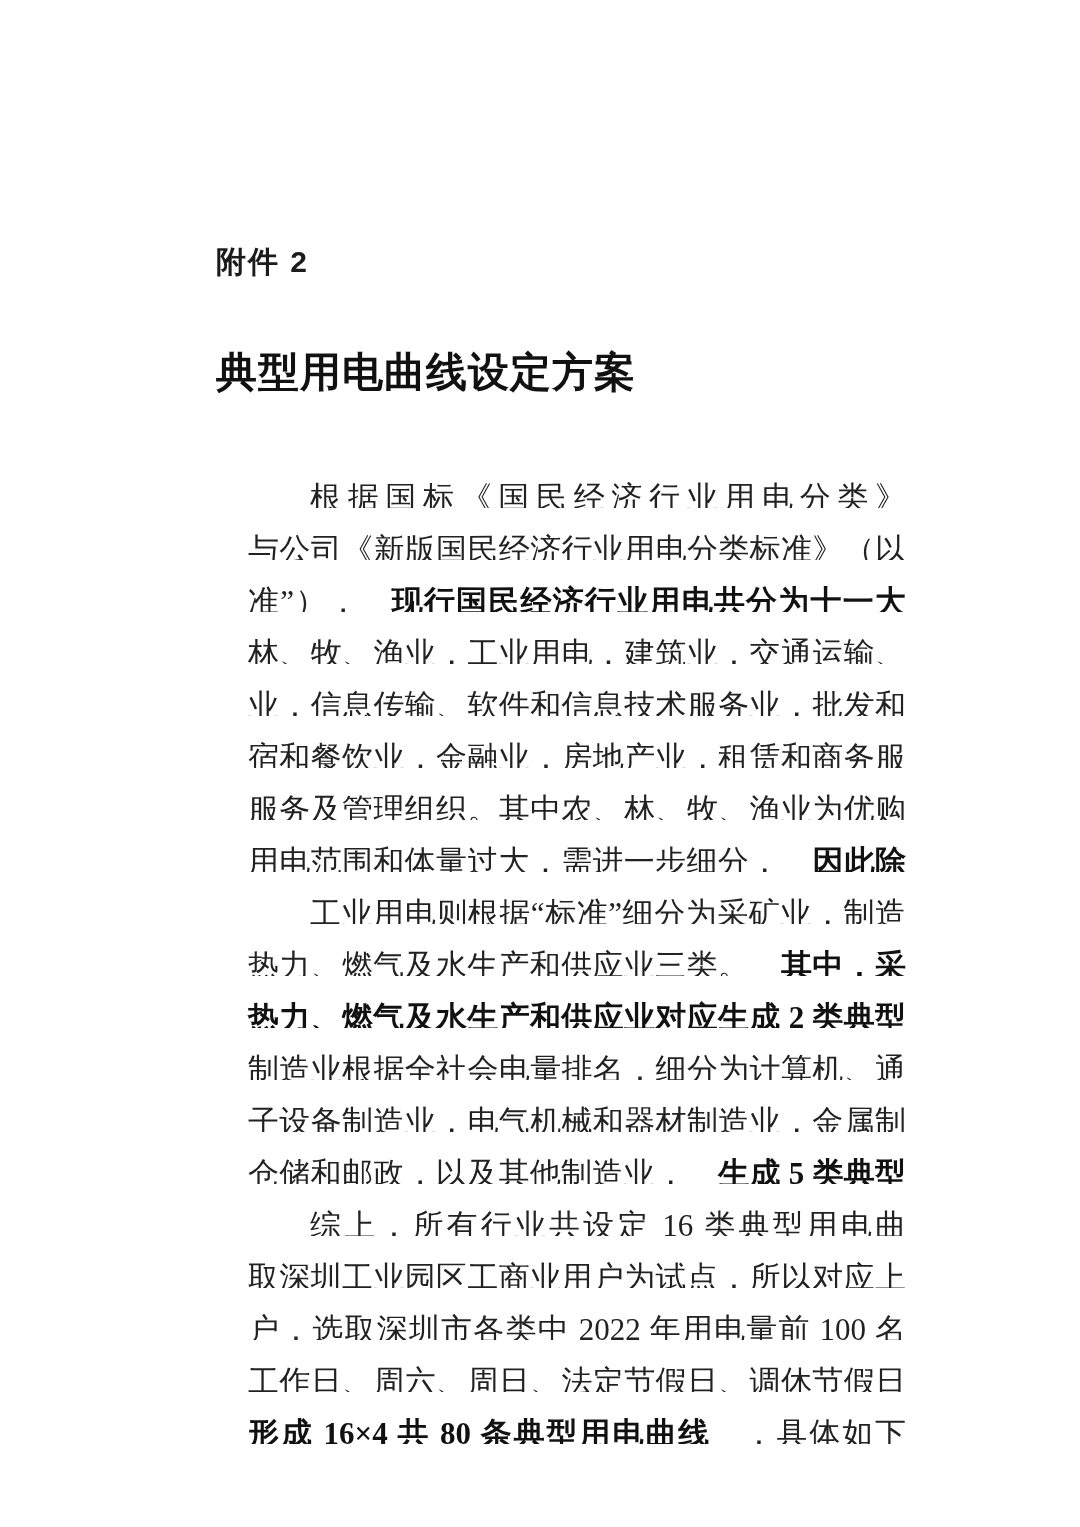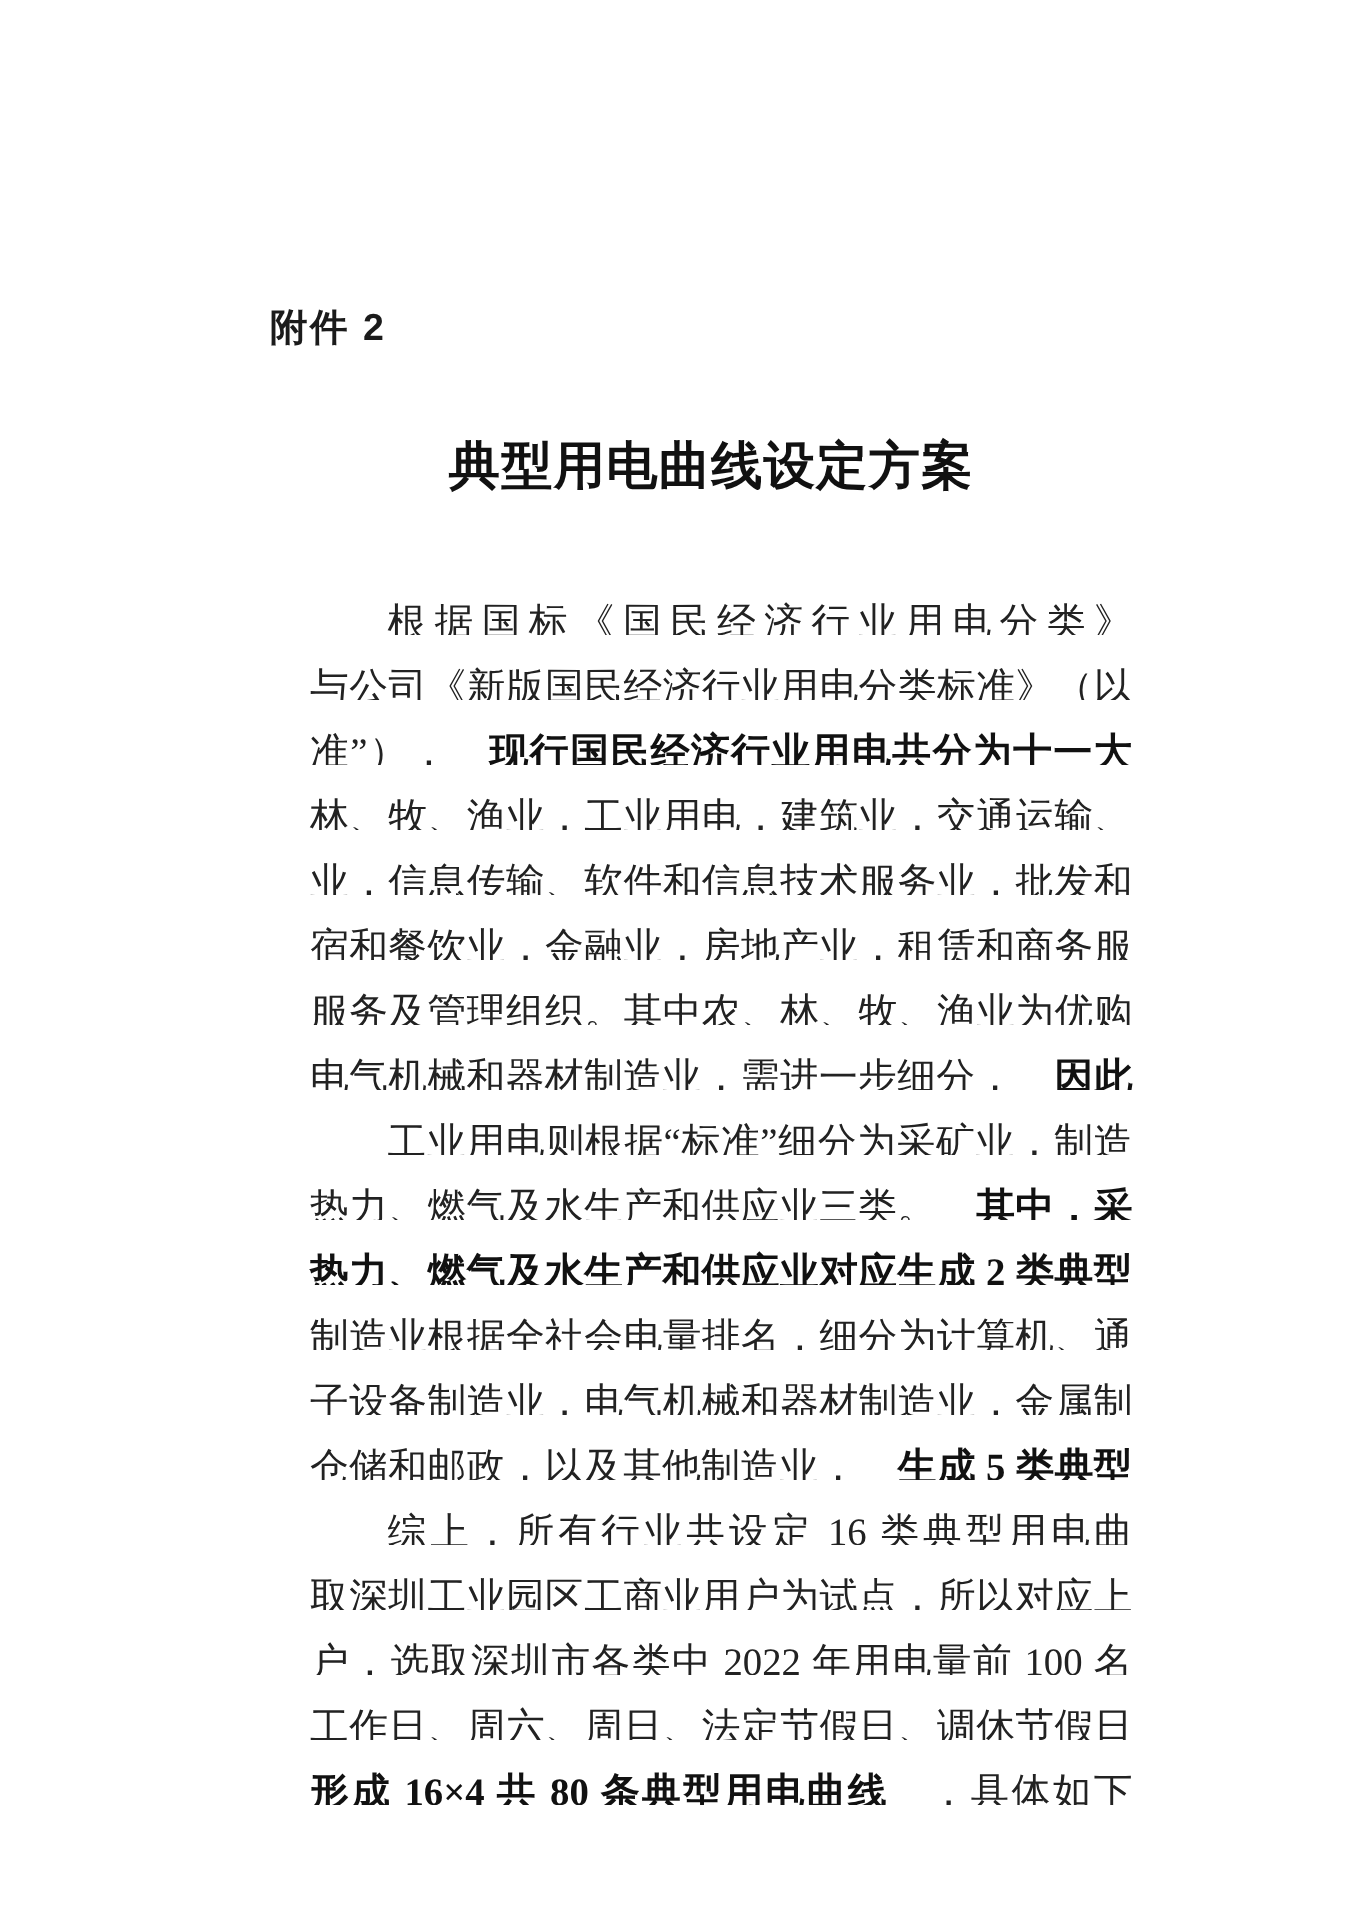--- a/index.html
+++ b/index.html
@@ -21,21 +21,21 @@
     font-family: "Liberation Sans", sans-serif;
     font-size: 30px;
     font-weight: 600;
     letter-spacing: 2px;
     color: #1b1b1b;
   }
   .doc-title {
     font-family: "Liberation Sans", sans-serif;
     font-size: 41px;
     font-weight: 800;
-    text-align: center;
+    text-align: left;
     letter-spacing: 1px;
     margin-top: 30px;
     margin-bottom: 24px;
     color: #111111;
   }
   .doc-body {
     margin-top: 22px;
     font-size: 31px;
     color: #222222;
   }
@@ -61,21 +61,21 @@
     <div class="attachment-label">附件 2</div>
     <h1 class="doc-title">典型用电曲线设定方案</h1>
     <div class="doc-body">
         <div class="line indent"><span class="seg">根据国标《国民经济行业用电分类》（GB/T 4754—2017）</span></div>
         <div class="line"><span class="seg">与公司《新版国民经济行业用电分类标准》（以下简称“标</span></div>
         <div class="line"><span class="seg">准”），</span><span class="seg bold">现行国民经济行业用电共分为十一大类。</span><span class="seg">分别为农、</span></div>
         <div class="line"><span class="seg">林、牧、渔业，工业用电，建筑业，交通运输、仓储和邮政</span></div>
         <div class="line"><span class="seg">业，信息传输、软件和信息技术服务业，批发和零售业，住</span></div>
         <div class="line"><span class="seg">宿和餐饮业，金融业，房地产业，租赁和商务服务业，公共</span></div>
         <div class="line"><span class="seg">服务及管理组织。其中农、林、牧、渔业为优购用户，工业</span></div>
-        <div class="line"><span class="seg">电气机械和器材制造业，需进一步细分，</span><span class="seg bold">因此除去上述两类用</span></div>
+        <div class="line"><span class="seg">用电范围和体量过大，需进一步细分，</span><span class="seg bold">因此除去上述两类用</span></div>
         <div class="line indent"><span class="seg">工业用电则根据“标准”细分为采矿业，制造业，电力、</span></div>
         <div class="line"><span class="seg">热力、燃气及水生产和供应业三类。</span><span class="seg bold">其中，采矿业及电力、</span></div>
         <div class="line"><span class="seg bold">热力、燃气及水生产和供应业对应生成 2 类典型用电曲线。</span></div>
         <div class="line"><span class="seg">制造业根据全社会电量排名，细分为计算机、通信和其他电</span></div>
         <div class="line"><span class="seg">子设备制造业，电气机械和器材制造业，金属制品业，橡胶</span></div>
         <div class="line para-end"><span class="seg">仓储和邮政，以及其他制造业，</span><span class="seg bold">生成 5 类典型用电曲线。</span></div>
         <div class="line indent"><span class="seg">综上，所有行业共设定 16 类典型用电曲线，因本次选</span></div>
         <div class="line"><span class="seg">取深圳工业园区工商业用户为试点，所以对应上述 16 类用</span></div>
         <div class="line"><span class="seg">户，选取深圳市各类中 2022 年用电量前 100 名的用户，按</span></div>
         <div class="line"><span class="seg">工作日、周六、周日、法定节假日、调休节假日等 5 个维度，</span></div>

